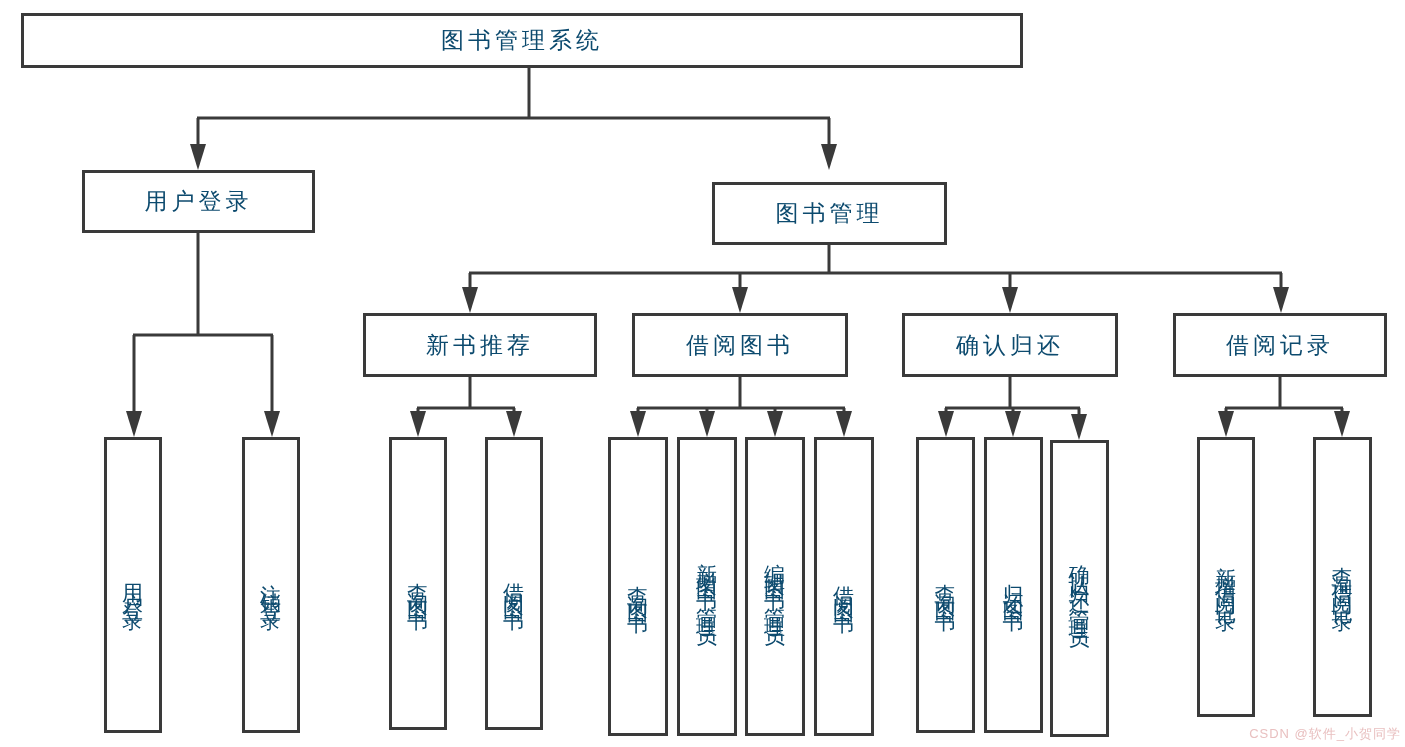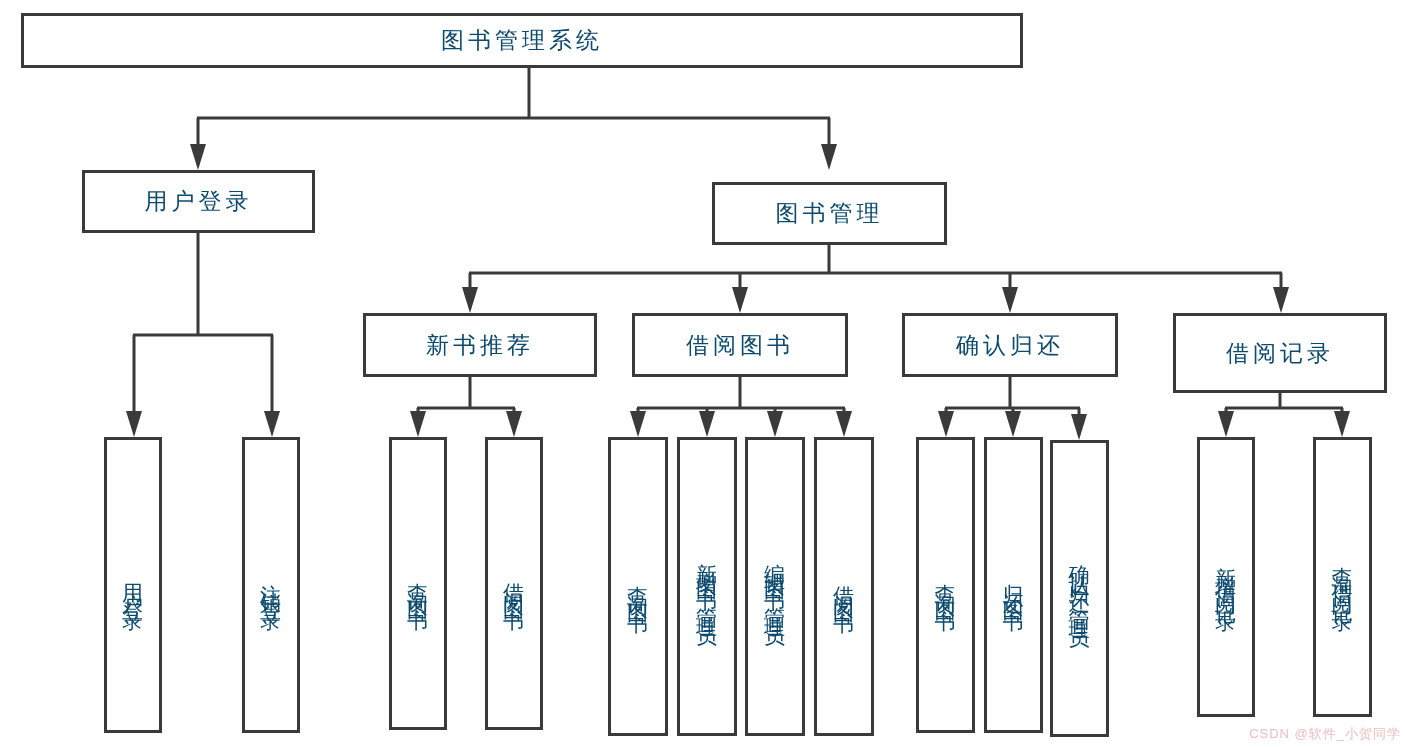--- a/index.html
+++ b/index.html
@@ -105,21 +105,21 @@
   </svg>
 
   <div class="box h-label" style="left:21px; top:13px; width:1002px; height:55px;">图书管理系统</div>
 
   <div class="box h-label" style="left:82px; top:170px; width:233px; height:63px;">用户登录</div>
   <div class="box h-label" style="left:712px; top:182px; width:235px; height:63px;">图书管理</div>
 
   <div class="box h-label" style="left:363px; top:313px; width:234px; height:64px;">新书推荐</div>
   <div class="box h-label" style="left:632px; top:313px; width:216px; height:64px;">借阅图书</div>
   <div class="box h-label" style="left:902px; top:313px; width:216px; height:64px;">确认归还</div>
-  <div class="box h-label" style="left:1173px; top:313px; width:214px; height:80px;">借阅记录</div>
+  <div class="box h-label" style="left:1173px; top:313px; width:214px; height:64px;">借阅记录</div>
 
   <div class="box v-label" style="left:104px; top:437px; width:58px; height:296px;">用户登录</div>
   <div class="box v-label" style="left:242px; top:437px; width:58px; height:296px;">注销登录</div>
 
   <div class="box v-label" style="left:389px; top:437px; width:58px; height:293px;">查询图书</div>
   <div class="box v-label" style="left:485px; top:437px; width:58px; height:293px;">借阅图书</div>
 
   <div class="box v-label" style="left:608px; top:437px; width:60px; height:299px;">查询图书</div>
   <div class="box v-label" style="left:677px; top:437px; width:60px; height:299px;">新增图书（管理员）</div>
   <div class="box v-label" style="left:745px; top:437px; width:60px; height:299px;">编辑图书（管理员）</div>

